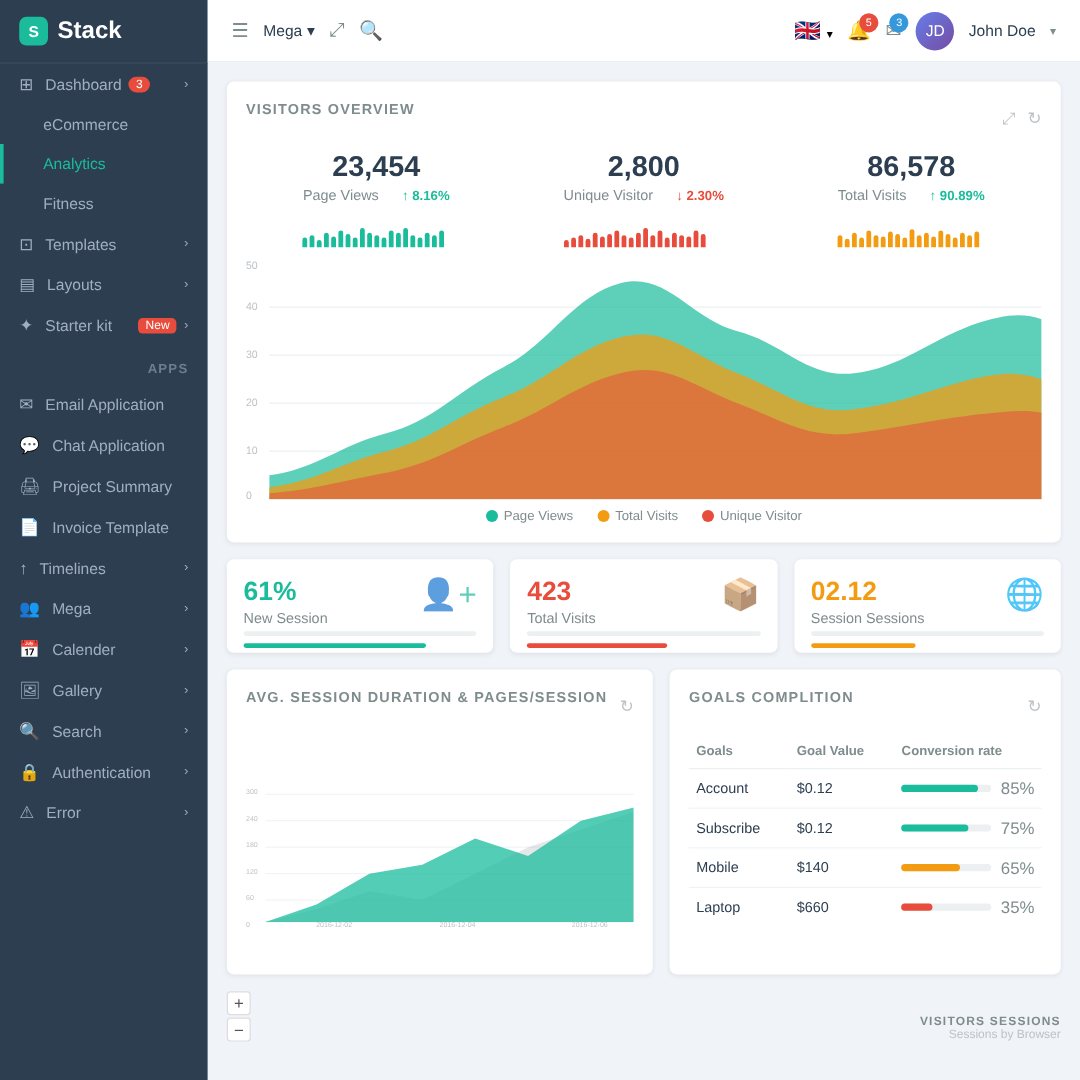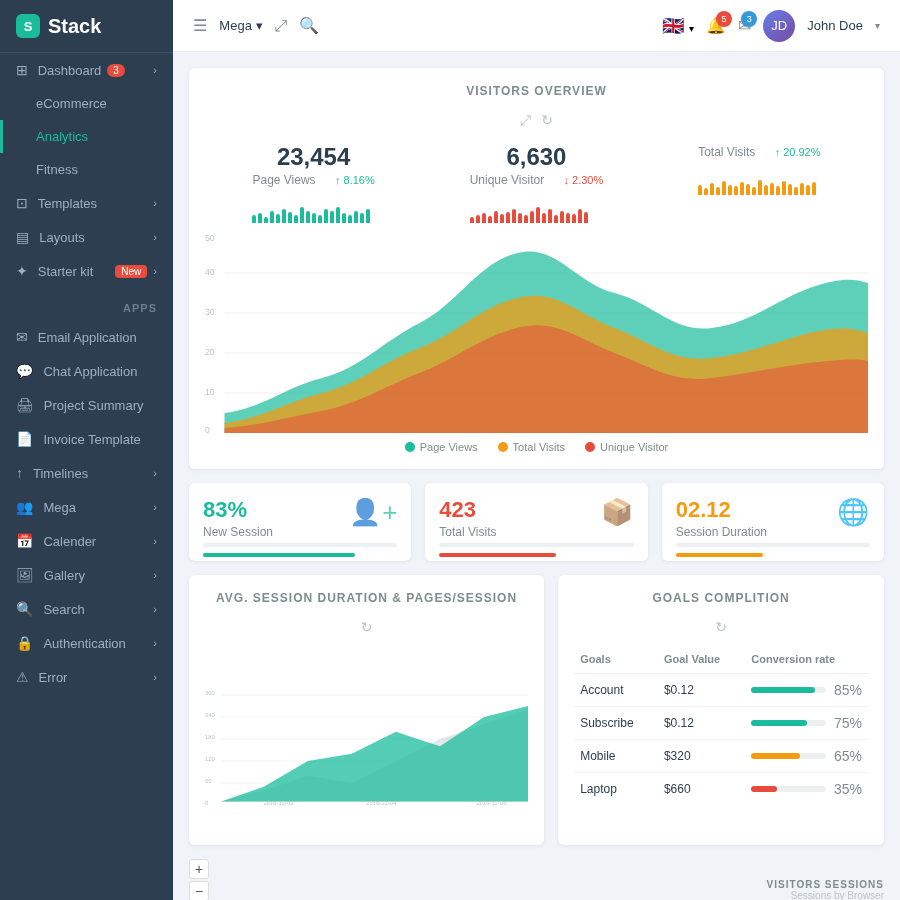--- a/index.html
+++ b/index.html
@@ -144,33 +144,32 @@
       letter-spacing: 1px;
       color: #7f8c8d;
       text-transform: uppercase;
       margin-bottom: 14px;
     }
     .card-header {
       display: flex;
       align-items: center;
       justify-content: space-between;
       margin-bottom: 14px;
-      flex-direction: column;
     }
 
     
     .visitors-stats {
       display: flex;
       justify-content: space-around;
       margin-bottom: 10px;
     }
     .stat-block { text-align: center; }
     .stat-number { font-size: 24px; font-weight: 700; color: #2c3e50; }
     .stat-label { font-size: 12px; color: #7f8c8d; margin-top: 2px; }
-    .stat-change { font-size: 11px; margin-left: 16px; }
+    .stat-change { font-size: 11px; margin-left: 16px; font-weight: bold; }
     .stat-change.up { color: #1abc9c; }
     .stat-change.down { color: #e74c3c; }
     .mini-bars { display: flex; align-items: flex-end; gap: 2px; height: 30px; margin-top: 6px; }
     .mini-bar { width: 4px; border-radius: 2px 2px 0 0; }
 
     
     .area-chart-wrap { width: 100%; height: 200px; position: relative; }
 
     
     .metric-row { display: flex; gap: 14px; }
@@ -412,21 +411,21 @@
               <div class="mini-bar" style="height: 12px; background: rgb(26, 188, 156);"></div>
               <div class="mini-bar" style="height: 16px; background: rgb(26, 188, 156);"></div>
               <div class="mini-bar" style="height: 10px; background: rgb(26, 188, 156);"></div>
               <div class="mini-bar" style="height: 8px; background: rgb(26, 188, 156);"></div>
               <div class="mini-bar" style="height: 12px; background: rgb(26, 188, 156);"></div>
               <div class="mini-bar" style="height: 10px; background: rgb(26, 188, 156);"></div>
               <div class="mini-bar" style="height: 14px; background: rgb(26, 188, 156);"></div>
             </div>
         </div>
         <div class="stat-block">
-          <div class="stat-number">6,630</div>
+          <div class="stat-number">2,800</div>
           <div class="stat-label">
             <span>Unique Visitor</span>
             <span class="stat-change down">↓ 2.30%</span>
           </div>
           <div class="mini-bars" id="mini-bars-2">
               <div class="mini-bar" style="height: 6px; background: rgb(231, 76, 60);"></div>
               <div class="mini-bar" style="height: 8px; background: rgb(231, 76, 60);"></div>
               <div class="mini-bar" style="height: 10px; background: rgb(231, 76, 60);"></div>
               <div class="mini-bar" style="height: 7px; background: rgb(231, 76, 60);"></div>
               <div class="mini-bar" style="height: 12px; background: rgb(231, 76, 60);"></div>
@@ -441,23 +440,24 @@
               <div class="mini-bar" style="height: 14px; background: rgb(231, 76, 60);"></div>
               <div class="mini-bar" style="height: 8px; background: rgb(231, 76, 60);"></div>
               <div class="mini-bar" style="height: 12px; background: rgb(231, 76, 60);"></div>
               <div class="mini-bar" style="height: 10px; background: rgb(231, 76, 60);"></div>
               <div class="mini-bar" style="height: 9px; background: rgb(231, 76, 60);"></div>
               <div class="mini-bar" style="height: 14px; background: rgb(231, 76, 60);"></div>
               <div class="mini-bar" style="height: 11px; background: rgb(231, 76, 60);"></div>
             </div>
         </div>
         <div class="stat-block">
+          <div class="stat-number">86,578</div>
           <div class="stat-label">
             <span>Total Visits</span>
-            <span class="stat-change up">↑ 20.92%</span>
+            <span class="stat-change up">↑ 90.89%</span>
           </div>
           <div class="mini-bars" id="mini-bars-3">
               <div class="mini-bar" style="height: 10px; background: rgb(243, 156, 18);"></div>
               <div class="mini-bar" style="height: 7px; background: rgb(243, 156, 18);"></div>
               <div class="mini-bar" style="height: 12px; background: rgb(243, 156, 18);"></div>
               <div class="mini-bar" style="height: 8px; background: rgb(243, 156, 18);"></div>
               <div class="mini-bar" style="height: 14px; background: rgb(243, 156, 18);"></div>
               <div class="mini-bar" style="height: 10px; background: rgb(243, 156, 18);"></div>
               <div class="mini-bar" style="height: 9px; background: rgb(243, 156, 18);"></div>
               <div class="mini-bar" style="height: 13px; background: rgb(243, 156, 18);"></div>
@@ -523,21 +523,21 @@
           <div class="legend-dot" style="background:#e74c3c"></div>
           <span>Unique Visitor</span>
         </div>
       </div>
     </div>
 
     <div class="metric-row">
       <div class="metric-card">
         <div class="metric-top">
           <div>
-            <div class="metric-value teal">83%</div>
+            <div class="metric-value teal">61%</div>
             <div class="metric-label">New Session</div>
           </div>
           <div class="metric-icon teal">👤+</div>
         </div>
         <div class="metric-bar-bg">
           <div class="metric-bar" style="width:78%;background:#1abc9c"></div>
         </div>
       </div>
       <div class="metric-card">
         <div class="metric-top">
@@ -548,21 +548,21 @@
           <div class="metric-icon red">📦</div>
         </div>
         <div class="metric-bar-bg">
           <div class="metric-bar" style="width:60%;background:#e74c3c"></div>
         </div>
       </div>
       <div class="metric-card">
         <div class="metric-top">
           <div>
             <div class="metric-value orange">02.12</div>
-            <div class="metric-label">Session Duration</div>
+            <div class="metric-label">Session Sessions</div>
           </div>
           <div class="metric-icon orange">🌐</div>
         </div>
         <div class="metric-bar-bg">
           <div class="metric-bar" style="width:45%;background:#f39c12"></div>
         </div>
       </div>
     </div>
 
     <div class="bottom-row">
@@ -632,21 +632,21 @@
       <div class="goal-bar-wrap">
         <div class="goal-bar-bg">
                       <div class="goal-bar-fill" style="width:75%;background:#1abc9c"></div>
                     </div>
         <span class="goal-pct">75%</span>
       </div>
     </td>
   </tr>
               <tr>
     <td>Mobile</td>
-    <td>$320</td>
+    <td>$140</td>
     <td>
       <div class="goal-bar-wrap">
         <div class="goal-bar-bg">
                       <div class="goal-bar-fill" style="width:65%;background:#f39c12"></div>
                     </div>
         <span class="goal-pct">65%</span>
       </div>
     </td>
   </tr>
               <tr>

